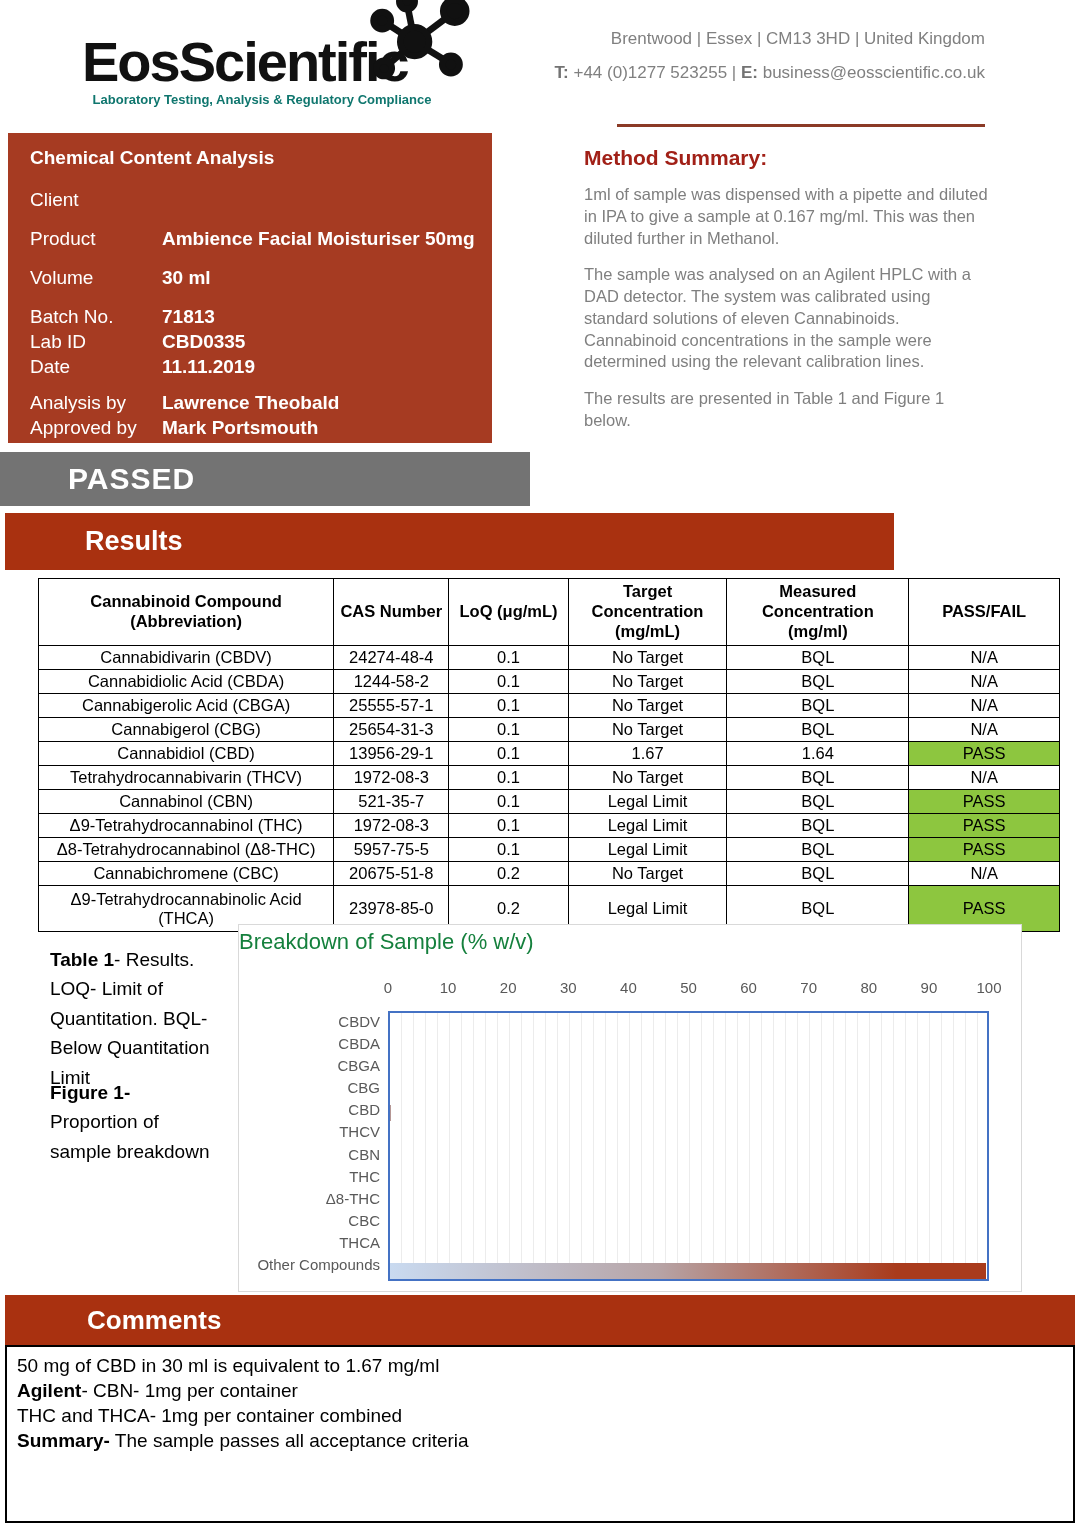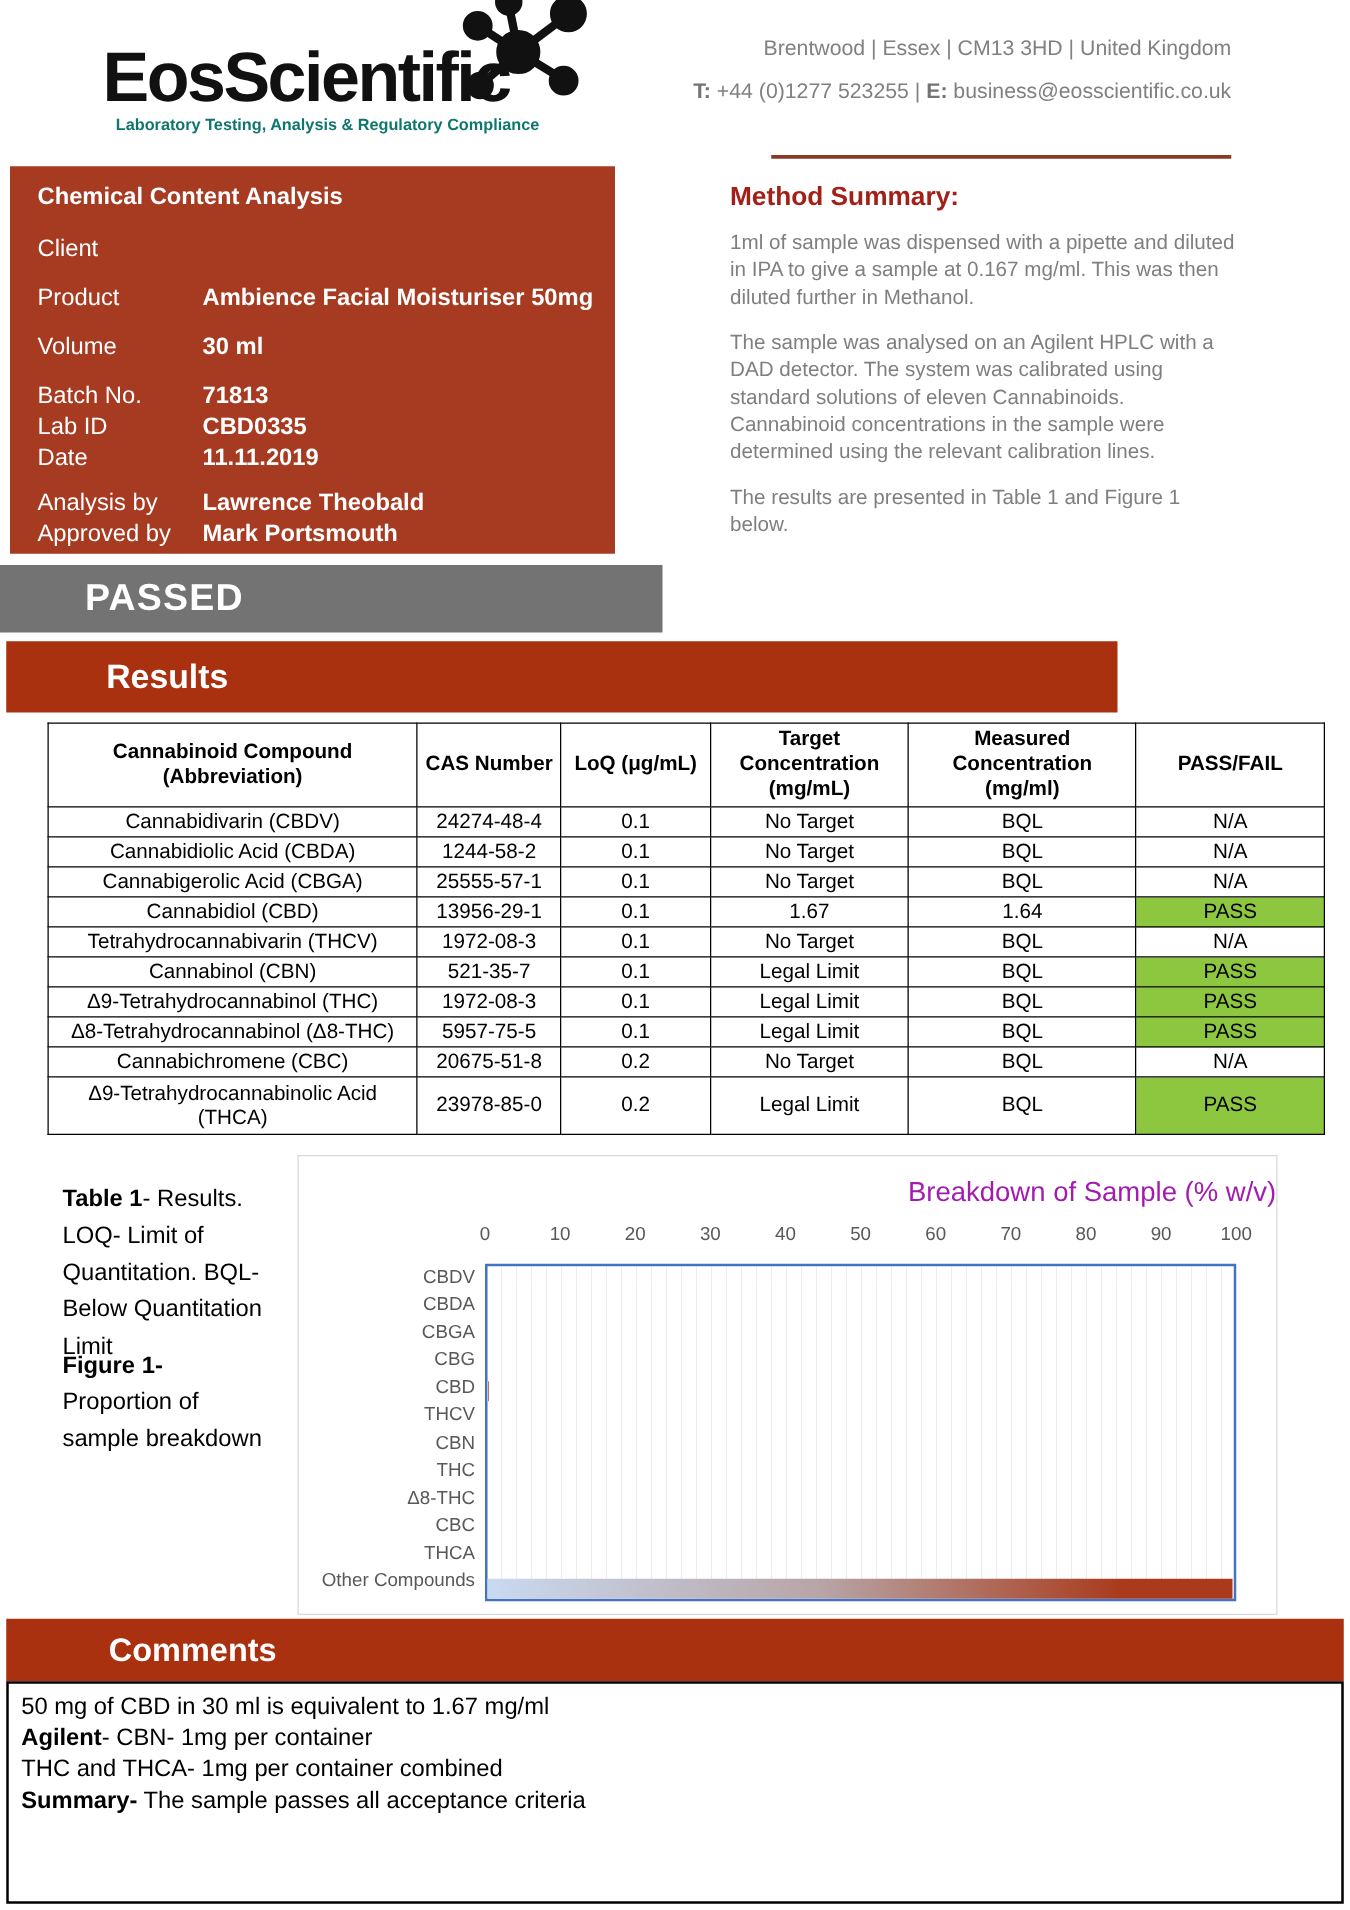--- a/index.html
+++ b/index.html
@@ -43,21 +43,21 @@
   table.results tr.tall td{height:43px;}
   td.pass-green{background:#8dc63f;}
   .c0{width:292px}.c1{width:114px}.c2{width:118px}.c3{width:157px}.c4{width:180px}.c5{width:149px}
 
   
   .note-table1{left:50px;top:945px;width:182px;font-size:19px;line-height:1.55;}
   .note-figure{left:50px;top:1078px;width:175px;font-size:19px;line-height:1.55;}
 
   
   .figure-box{left:238px;top:924px;width:784px;height:368px;border:1px solid #d9d9d9;background:#fff;box-sizing:border-box;}
-  .chart-title{position:absolute;left:0;top:16px;width:100%;text-align:right;color:#a21caf;font-size:22px;}
+  .chart-title{position:absolute;left:0;top:4px;width:100%;text-align:left;color:#15803d;font-size:22px;}
   .axis-labels{position:absolute;left:0;top:54px;width:100%;height:20px;}
   .axis-labels span{position:absolute;transform:translateX(-50%);color:#595959;font-size:15px;}
   .plot{position:absolute;left:149px;top:86px;width:601px;height:270px;border:2px solid #4472c4;box-sizing:border-box;background:
     repeating-linear-gradient(90deg,#ffffff 0px,#ffffff 11px,#ececec 11px,#ececec 12px);}
   .cat-labels{position:absolute;left:0;top:86px;width:141px;}
   .cat-labels div{height:22.1px;line-height:22.1px;text-align:right;color:#595959;font-size:15px;white-space:nowrap;}
   .bar{position:absolute;height:16px;}
 
   
   .comments-box{left:5px;top:1345px;width:1070px;height:178px;border:2.5px solid #000;box-sizing:border-box;padding:6px 10px;font-size:19px;line-height:25px;}
@@ -181,20 +181,28 @@
       </tr>
       <tr>
         <td>Cannabigerolic Acid (CBGA)</td>
         <td>25555-57-1</td>
         <td>0.1</td>
         <td>No Target</td>
         <td>BQL</td>
         <td>N/A</td>
       </tr>
       <tr>
+        <td>Cannabigerol (CBG)</td>
+        <td>25654-31-3</td>
+        <td>0.1</td>
+        <td>No Target</td>
+        <td>BQL</td>
+        <td>N/A</td>
+      </tr>
+      <tr>
         <td>Cannabidiol (CBD)</td>
         <td>13956-29-1</td>
         <td>0.1</td>
         <td>1.67</td>
         <td>1.64</td>
         <td class="pass-green">PASS</td>
       </tr>
       <tr>
         <td>Tetrahydrocannabivarin (THCV)</td>
         <td>1972-08-3</td>

